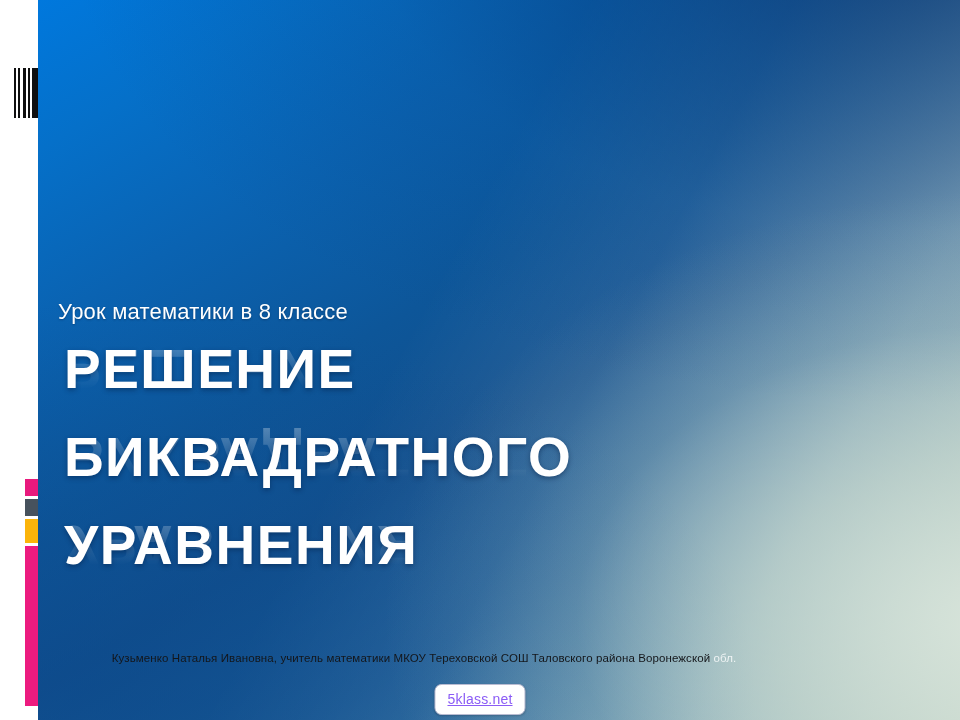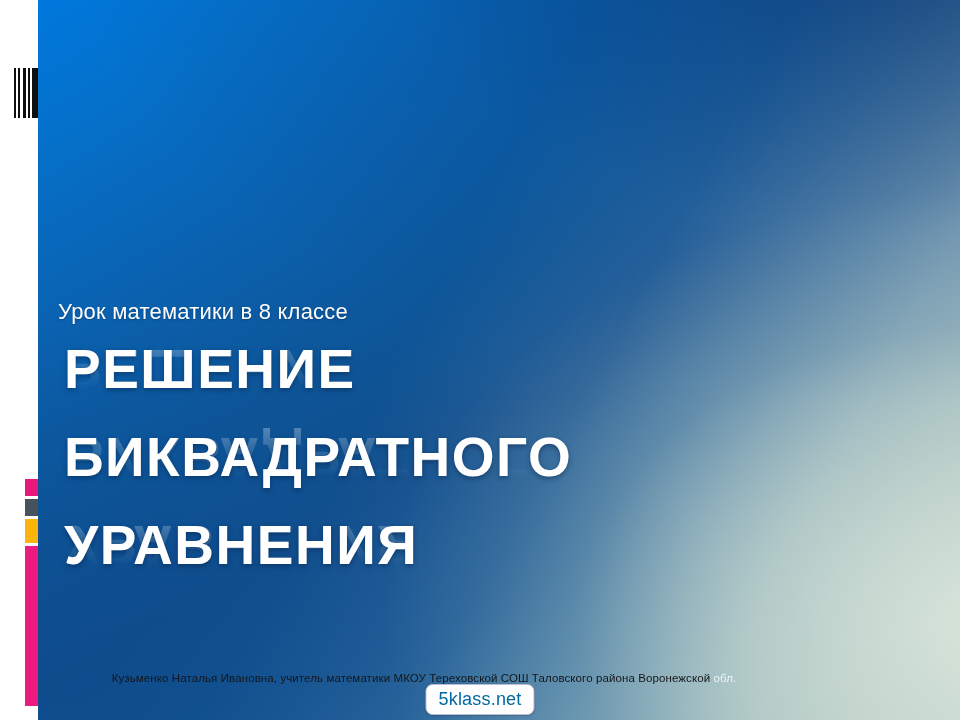--- a/index.html
+++ b/index.html
@@ -181,43 +181,43 @@
     position: absolute;
     left: 0;
     top: 652px;
     width: 848px;
     text-align: center;
     font-size: 11.5px;
     font-weight: 400;
     color: #14161a;
     letter-spacing: 0.1px;
     white-space: nowrap;
-    margin-top: 20px;
   }
   .credit .faded {
     color: rgba(255,255,255,0.80);
   }
 
   
   .watermark {
     position: absolute;
     left: 50%;
     transform: translateX(-50%);
     top: 684px;
     background: #ffffff;
     border: 1px solid #b9bcd2;
     border-radius: 7px;
     padding: 2px 12px 3px 12px;
     box-shadow: 0 1px 2px rgba(0,0,0,0.18);
   }
   .watermark span {
-    color: #0369a1;
-    font-size: 18px;
+    color: #8b5cf6;
+    font-size: 14px;
     line-height: 24px;
     font-weight: 400;
+    text-decoration: underline;
     letter-spacing: 0.2px;
   }
 </style>
 </head>
 <body>
 
 <div id="slide">
 
   <div class="bg-panel"></div>
   <div class="bg-sheen-tr"></div>

